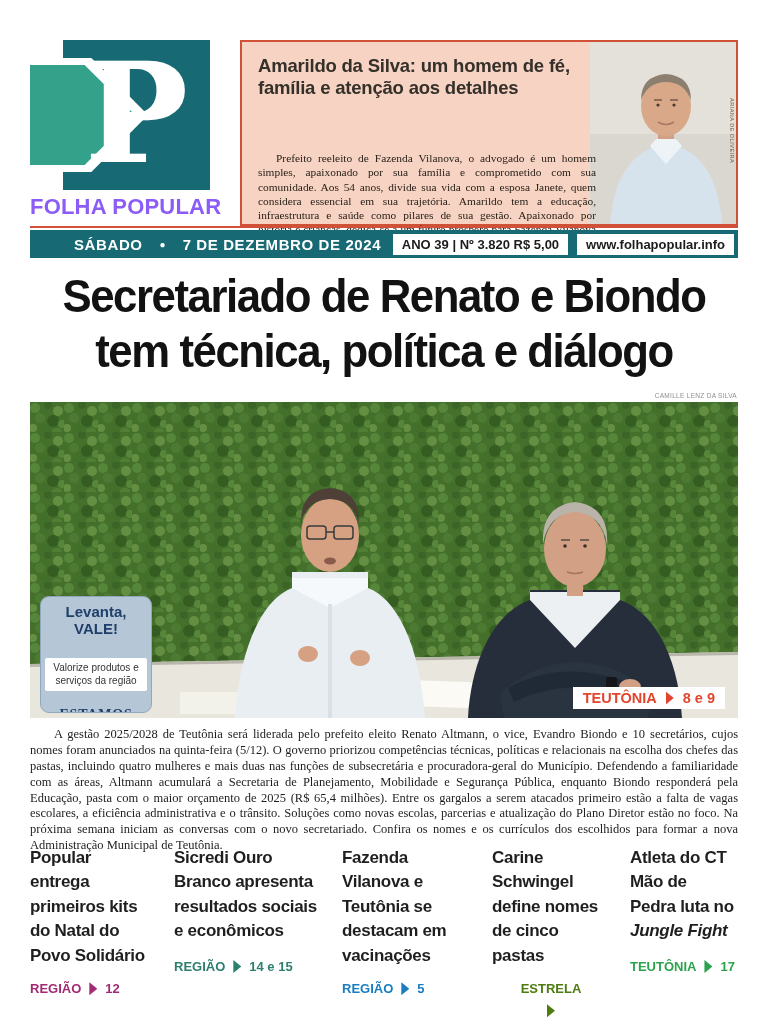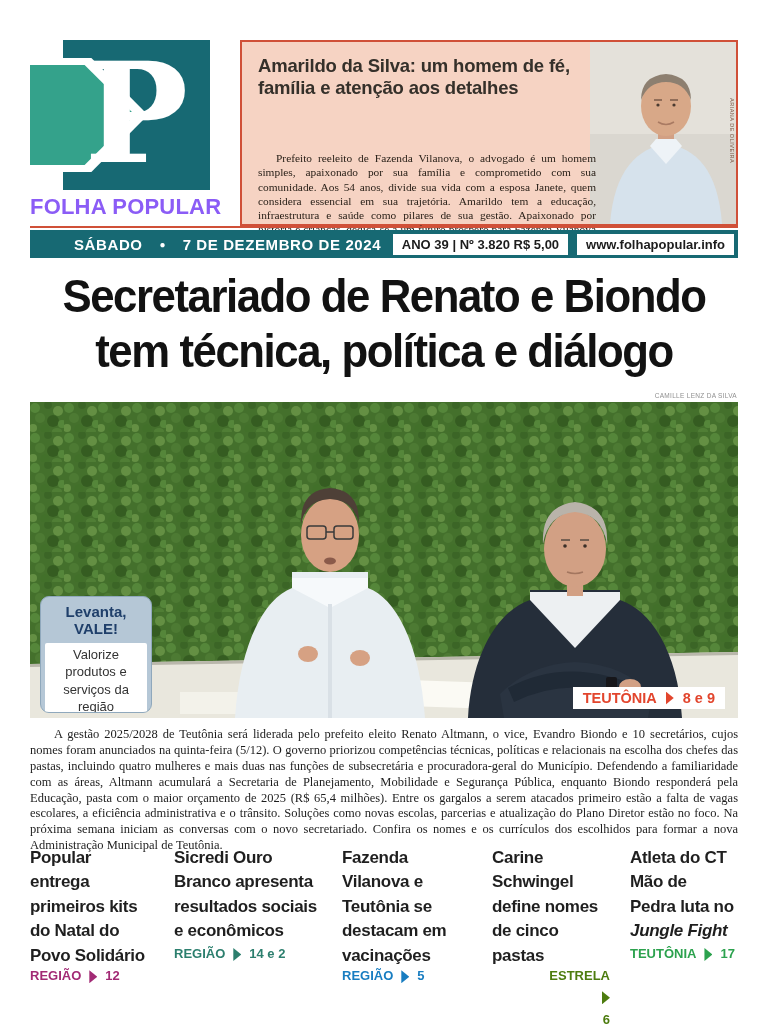--- a/index.html
+++ b/index.html
@@ -54,38 +54,38 @@
   .lead-credit { position:absolute; right:31px; top:392px; font-size:6.5px; color:#8f8f8f; letter-spacing:0.3px; }
 
   
   .photo { position:absolute; left:30px; top:402px; width:708px; height:316px; }
   .photo > svg { display:block; width:708px; height:316px; }
   .ad { position:absolute; left:10px; top:194px; width:112px; height:117px; background:#b5c7d6;
             border:1px solid #8fa8bc; border-radius:9px; overflow:hidden; display:flex; flex-direction:column; }
   .ad-top { padding:7px 2px 3px; text-align:center; color:#1f3f6a; font-weight:800;
             font-size:15px; line-height:1.12; }
   .ad-top span { display:block; }
-  .ad-mid { background:#fff; margin:2px 4px; border-radius:2px; padding:3px 4px;
-            font-size:13px; line-height:1.35; color:#333; text-align:center; }
+  .ad-mid { background:#fff; margin:17px 4px; border-radius:2px; padding:3px 4px;
+            font-size:10px; line-height:1.35; color:#333; text-align:center; }
   .ad-bot { flex:1; display:flex; align-items:center; justify-content:center; text-align:center;
             font-family:"Liberation Serif", serif; font-weight:700; font-size:14px;
             letter-spacing:0.8px; color:#1f3f6a; line-height:1.05; padding:0 10px 6px; }
   .photo-tag { position:absolute; right:13px; bottom:9px; font-size:14.5px; }
 
   
   .lead-body { position:absolute; left:30px; top:727px; width:708px;
             font-family:"Liberation Serif", serif; font-size:12.5px; line-height:1.27;
             text-align:justify; text-indent:24px; color:#1d1d1d; }
 
   
   .teasers { position:absolute; left:30px; top:846px; width:708px; display:grid;
             grid-template-columns:124px 148px 130px 118px 106px; column-gap:20px; }
   .teaser-hl { font-weight:700; font-size:17px; line-height:1.44; letter-spacing:-0.3px;
             color:#1f1f1f; min-height:100px; }
-  .teaser-tag { display:flex; align-items:flex-end; gap:8px;
+  .teaser-tag { margin-top:13px; display:flex; align-items:center; gap:8px;
             font-weight:700; font-size:13px; white-space:nowrap; }
   .it { font-style:italic; }
 </style>
 </head>
 <body>
 
 <div class="page">
 
   <div class="logo">
     <div class="logo-square"></div>
@@ -220,21 +220,21 @@
         <span class="tri"></span>
         <span>12</span>
       </div>
     </div>
 
     <div>
       <div class="teaser-hl">Sicredi Ouro Branco apresenta resultados sociais e econômicos</div>
       <div class="teaser-tag" style="color: rgb(44, 127, 110);">
         <span>REGIÃO</span>
         <span class="tri"></span>
-        <span>14 e 2</span>
+        <span>14 e 15</span>
       </div>
     </div>
 
     <div>
       <div class="teaser-hl">Fazenda Vilanova e Teutônia se destacam em vacinações</div>
       <div class="teaser-tag" style="color: rgb(24, 125, 193);">
         <span>REGIÃO</span>
         <span class="tri"></span>
         <span>5</span>
       </div>

